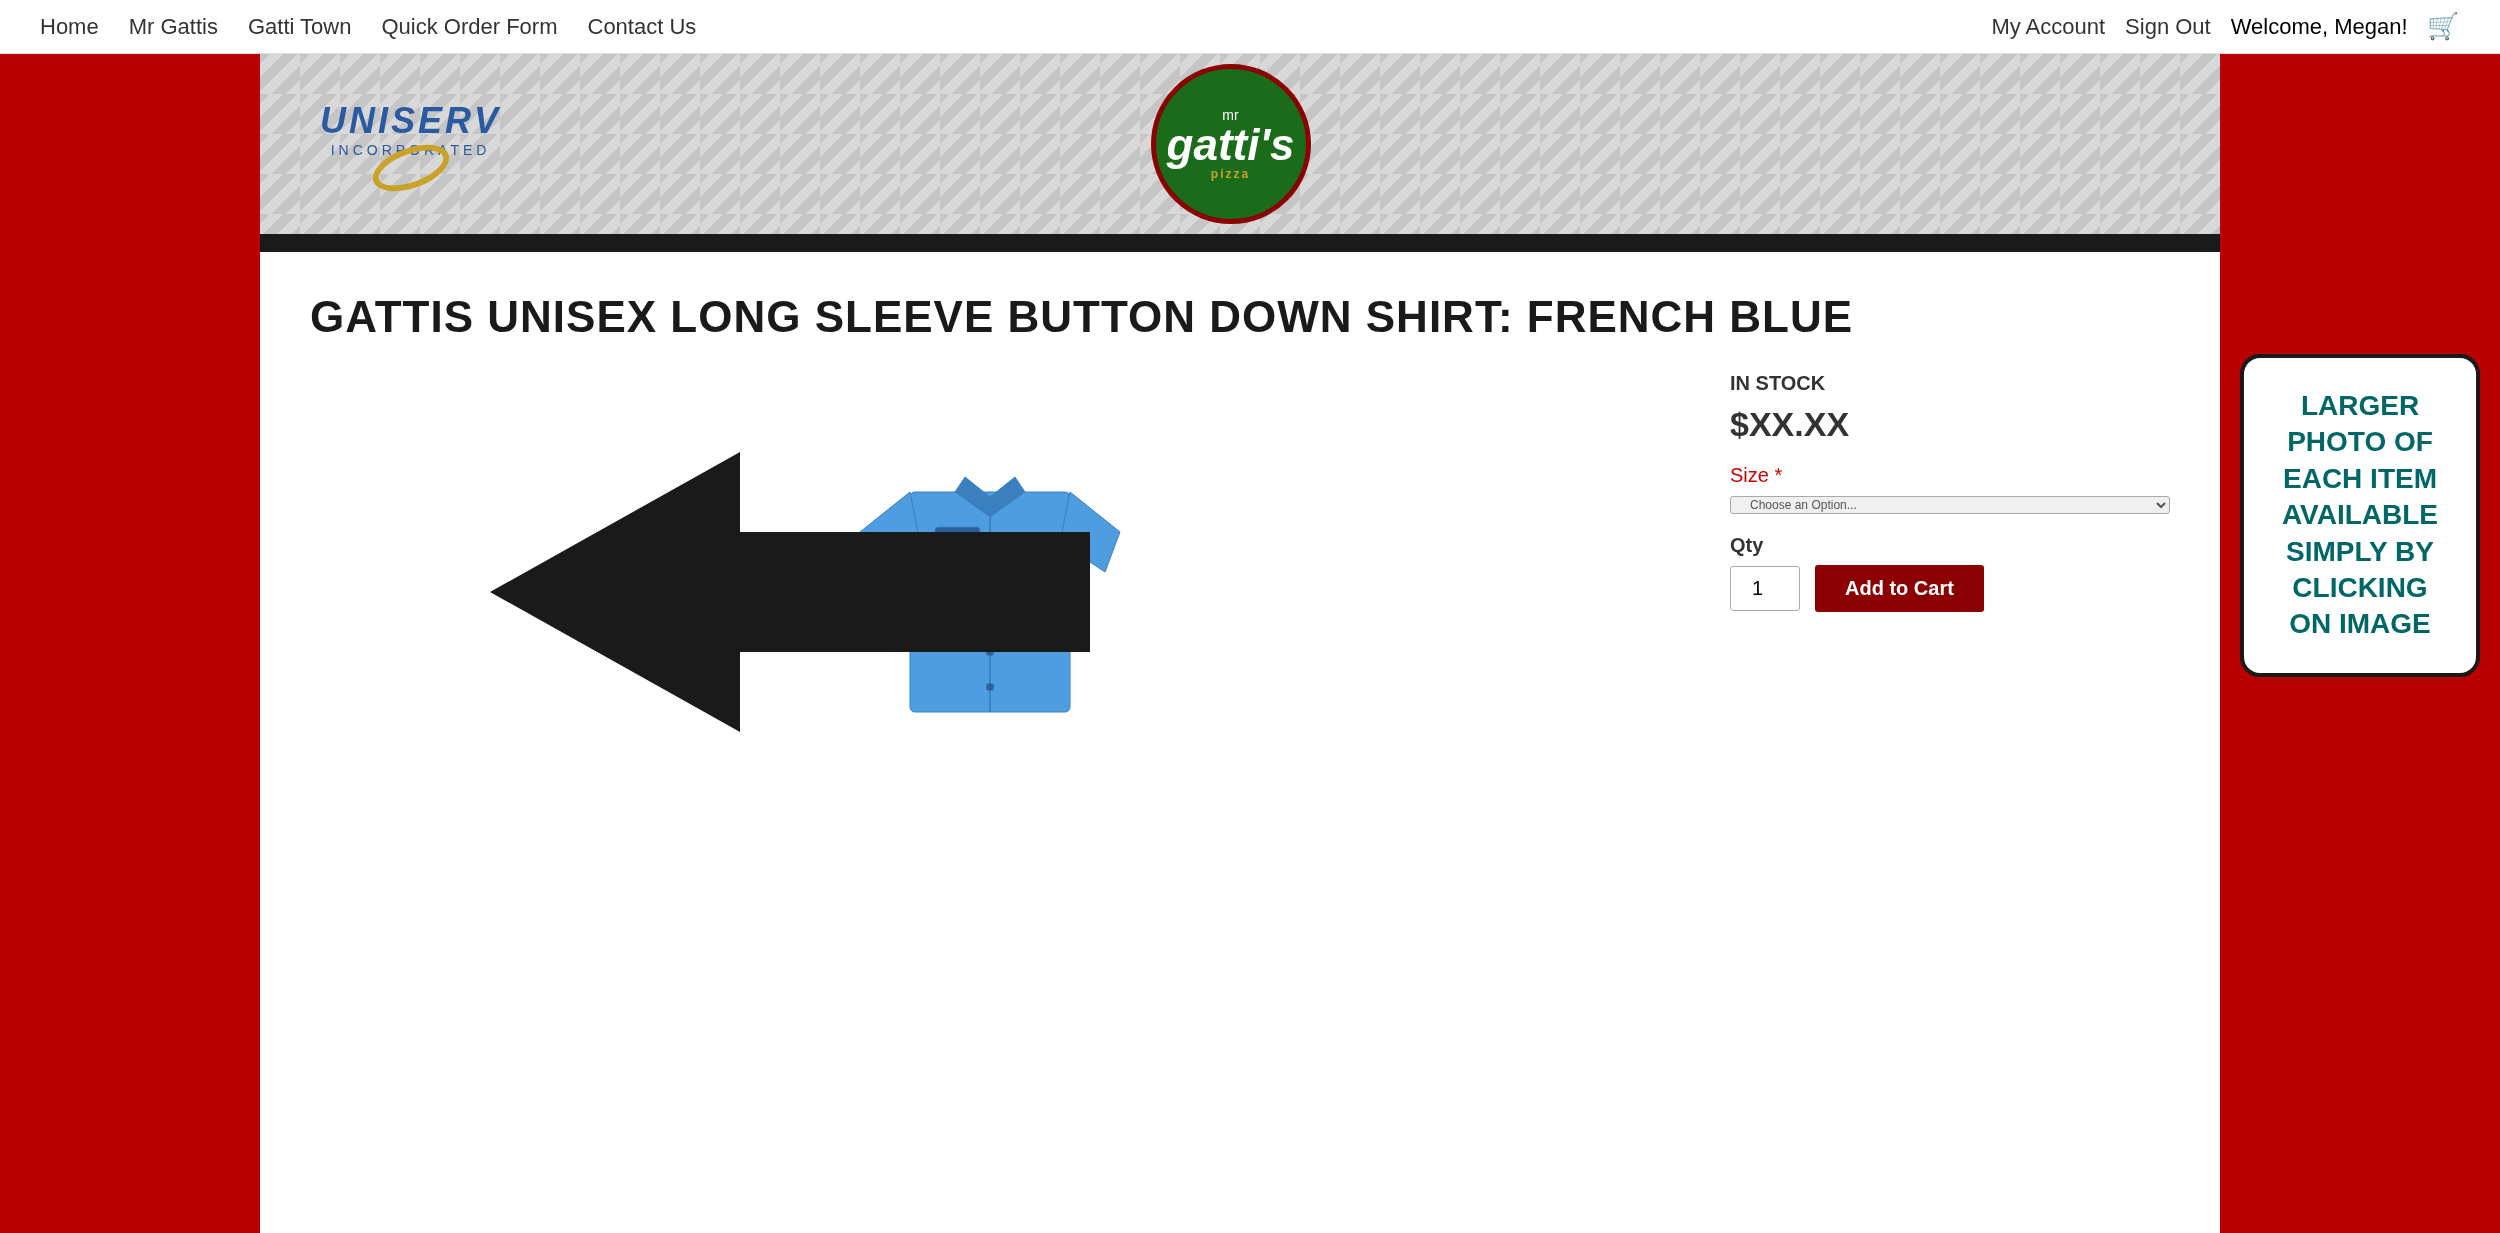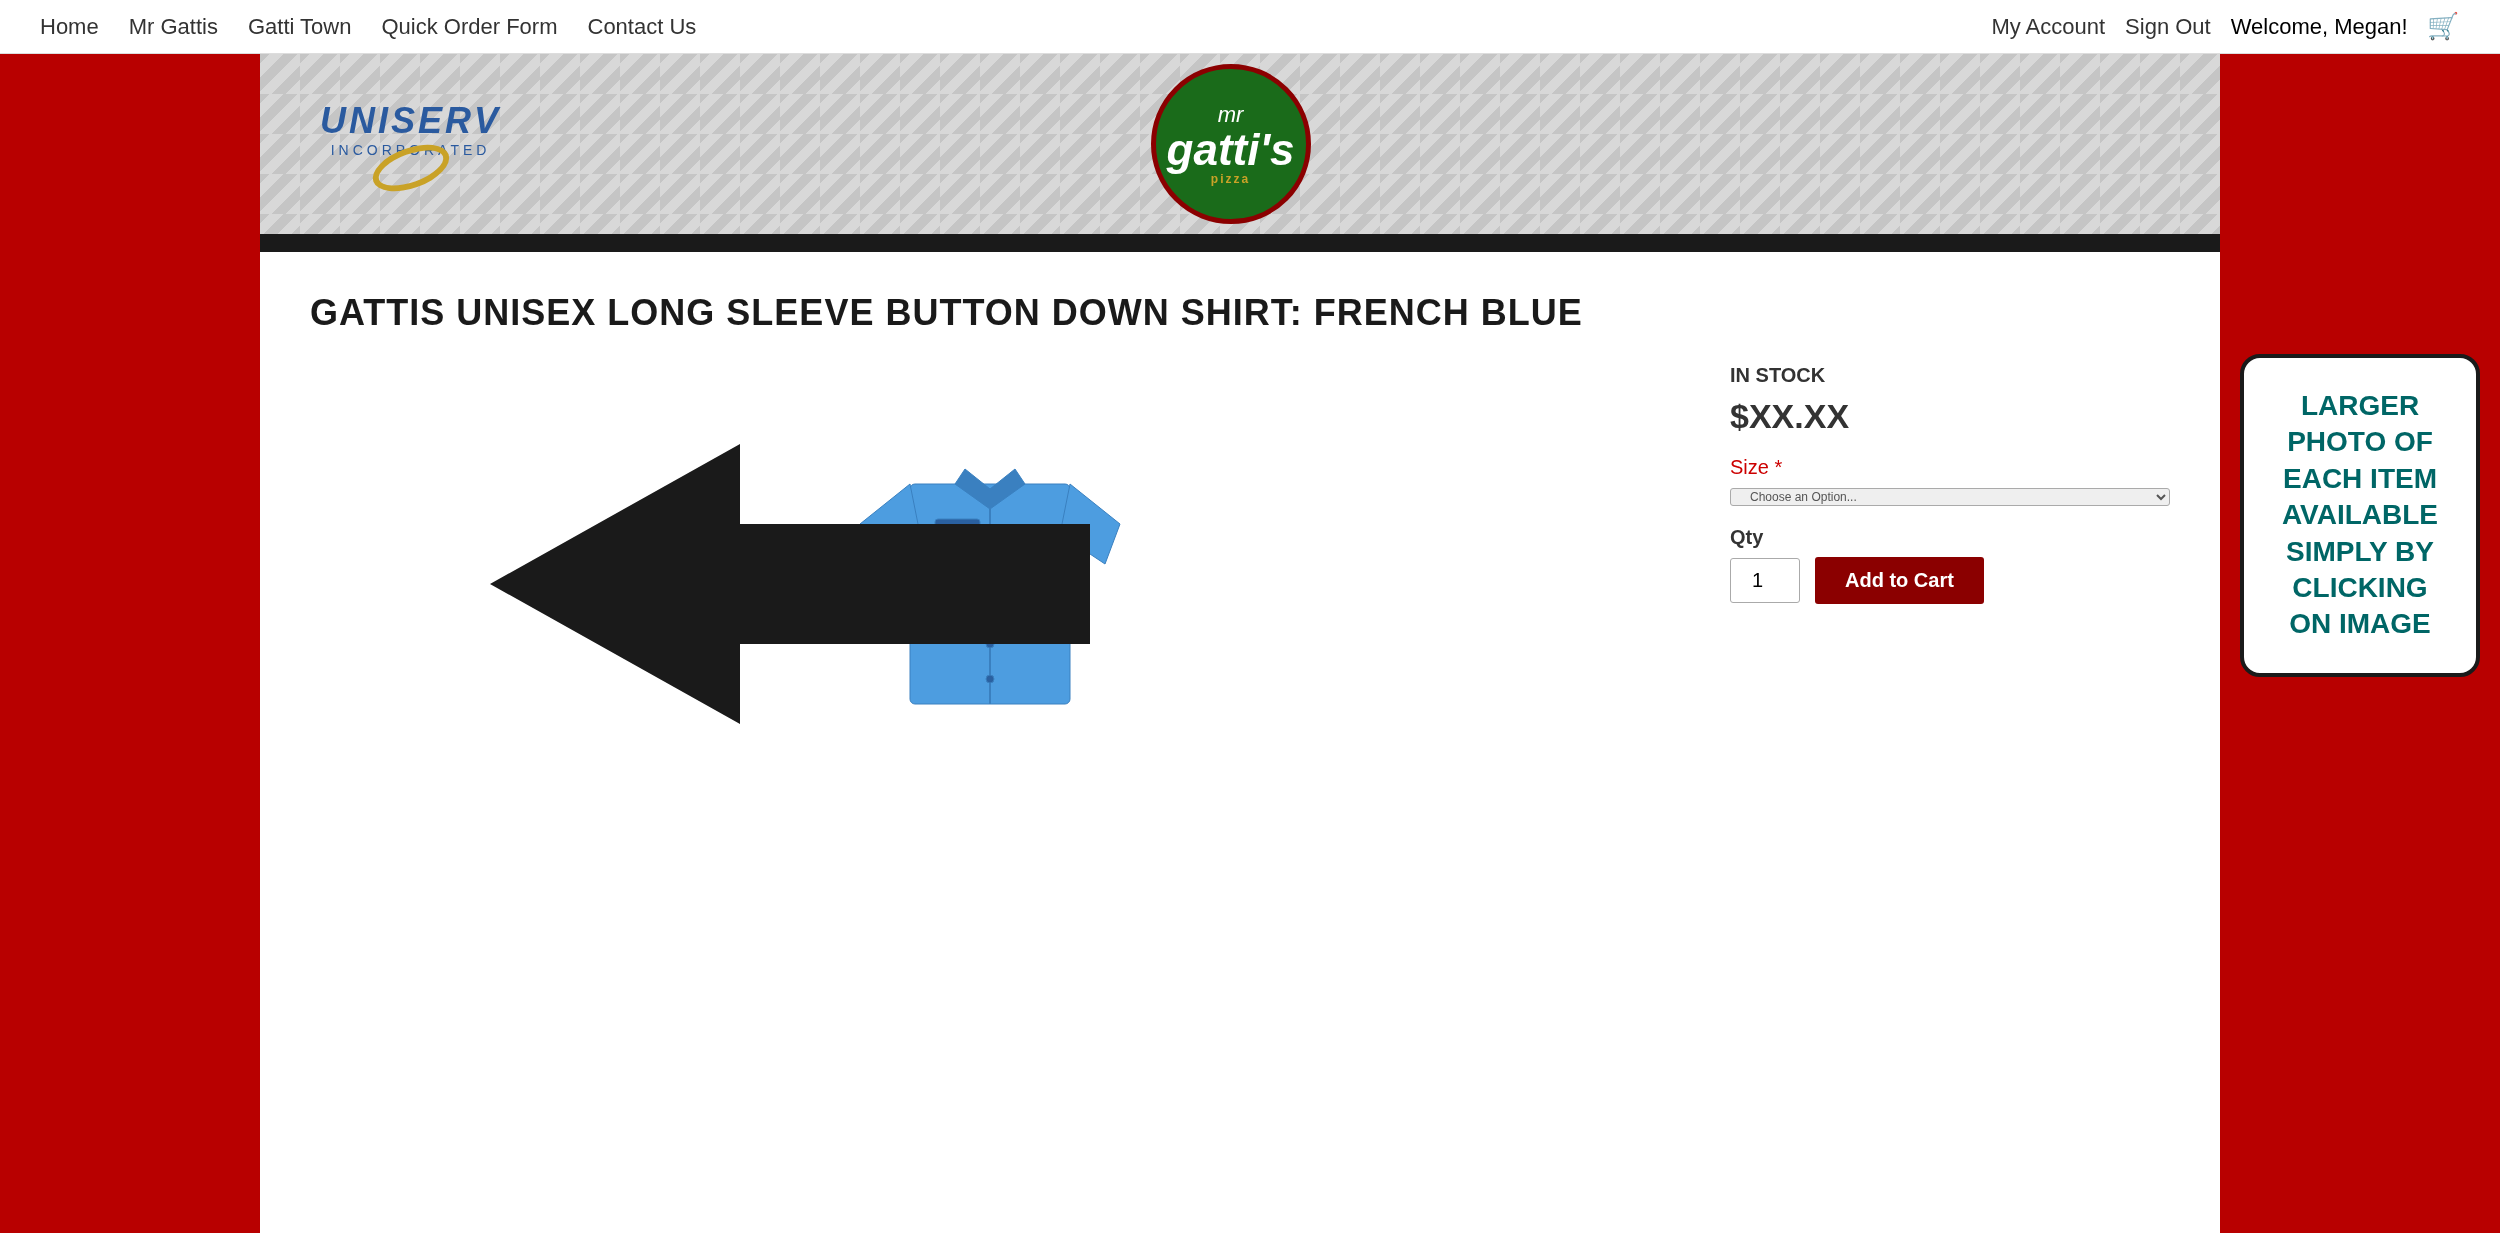--- a/index.html
+++ b/index.html
@@ -121,22 +121,21 @@
       align-items: center;
       justify-content: center;
       border: 5px solid #8B0000;
       position: relative;
     }
     .gattis-logo-text {
       text-align: center;
       color: white;
     }
     .gattis-mr {
-      font-size: 22px;
-      font-style: italic;
+      font-size: 14px;
       color: white;
     }
     .gattis-main {
       font-size: 44px;
       font-weight: 900;
       font-style: italic;
       color: white;
       line-height: 1;
     }
     .gattis-pizza {
@@ -152,21 +151,21 @@
       height: 18px;
       width: 100%;
     }
 
     
     .product-content {
       padding: 40px 50px;
     }
 
     .product-title {
-      font-size: 36px;
+      font-size: 44px;
       font-weight: 900;
       text-transform: uppercase;
       color: #1a1a1a;
       margin-bottom: 30px;
       letter-spacing: 1px;
     }
 
     .product-main {
       display: flex;
       gap: 60px;

